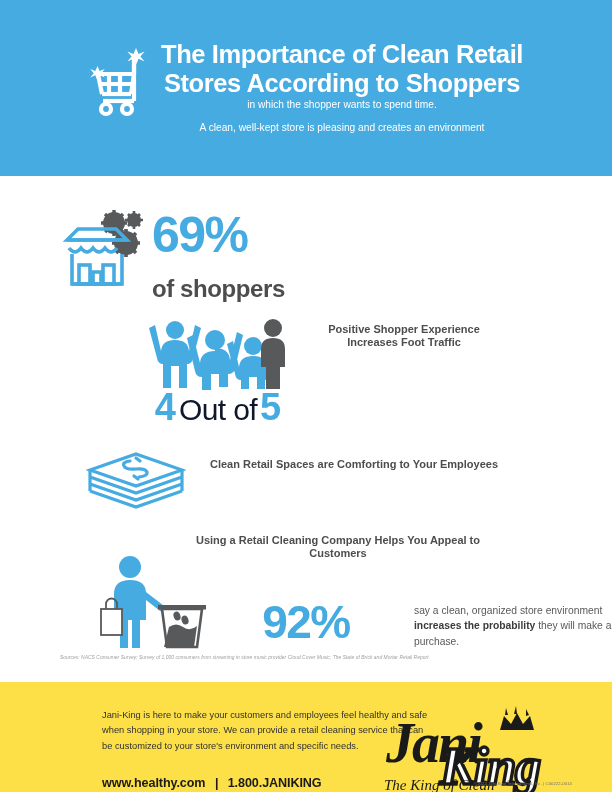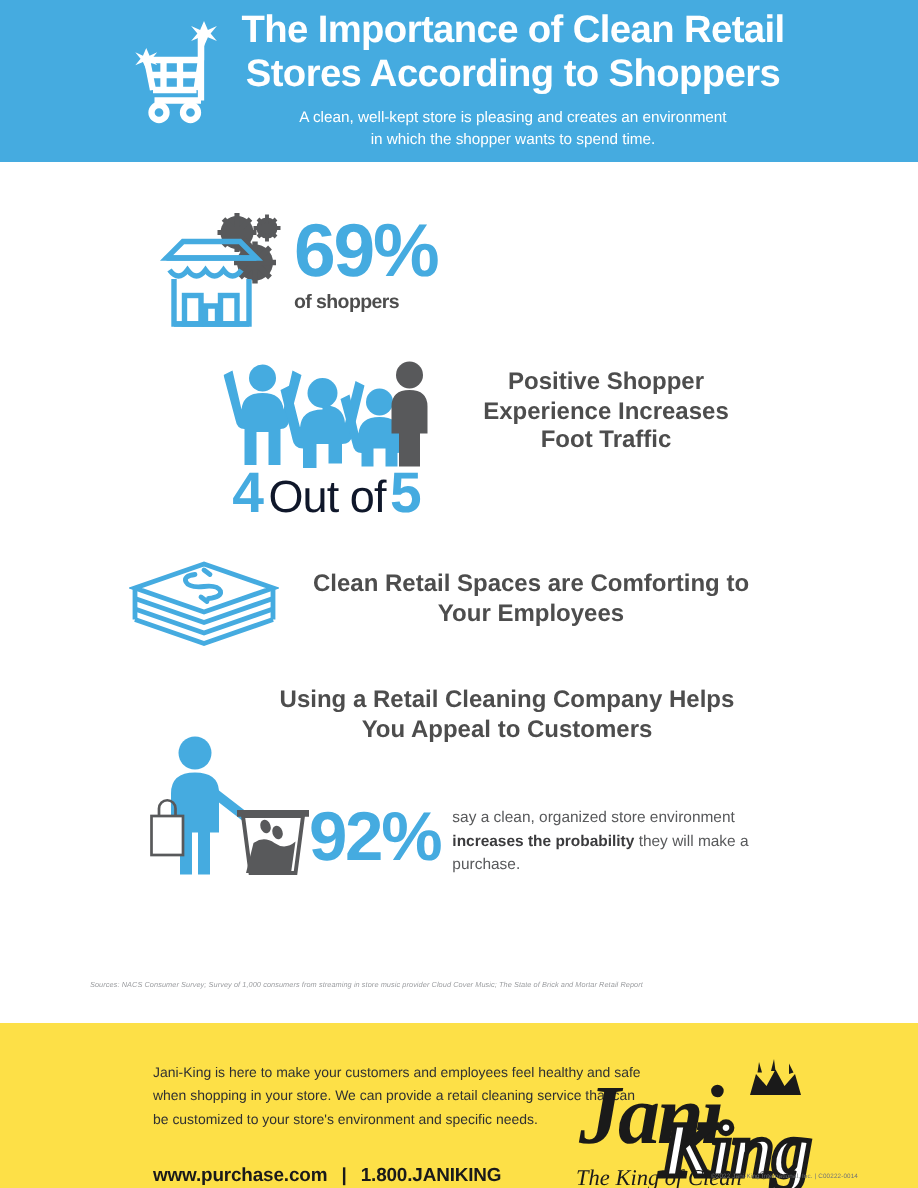--- a/index.html
+++ b/index.html
@@ -7,21 +7,21 @@
     width:612px; height:792px;
     font-family:"Liberation Sans", sans-serif;
     background:#ffffff;
     overflow:hidden;
     position:relative;
   }
 
   
   .header {
     background:#45abe0;
-    height:108px;
+    height:176px;
     display:flex;
     align-items:center;
     justify-content:center;
     padding:0 40px;
   }
   .header-inner { display:flex; align-items:flex-start; gap:14px; }
   .cart-icon { flex:0 0 auto; margin-top:6px; }
   .header-text { text-align:center; }
   .header-title {
     color:#ffffff;
@@ -49,42 +49,42 @@
     font-weight:bold;
     line-height:0.92;
   }
   .stat-sub {
     color:#4d4d4d;
     font-weight:bold;
   }
   .heading {
     color:#4d4d4d;
     font-weight:bold;
-    font-size:16px;
+    font-size:11px;
     line-height:1.22;
     text-align:center;
   }
   .para {
     color:#58595b;
     font-size:10.3px;
     line-height:1.52;
   }
   .para b { color:#3b3b3d; font-weight:bold; }
 
   
   .sec1 {
     margin-top:22px;
     display:flex;
     align-items:flex-start;
-    padding-left:104px;
+    padding-left:60px;
   }
   .sec1 .icon-wrap { width:96px; flex:0 0 96px; padding-top:12px; }
   .sec1 .numblock { margin-left:-4px; padding-top:14px; }
   .sec1 .numblock .stat-big { font-size:50px; letter-spacing:-1.5px; }
-  .sec1 .numblock .stat-sub { font-size:13px; letter-spacing:-0.4px; margin-top:3px; }
+  .sec1 .numblock .stat-sub { font-size:24px; letter-spacing:-0.4px; margin-top:17px; }
   .sec1 .txt { width:242px; margin-left:10px; padding-top:26px; }
 
   
   .sec2 {
     margin-top:14px;
     display:flex;
     align-items:flex-start;
     padding-left:140px;
   }
   .sec2 .left { width:156px; flex:0 0 156px; }
@@ -104,21 +104,21 @@
   
   .sec3 { margin-top:22px; padding:0 94px 0 86px; }
   .sec3 .row { display:flex; align-items:flex-start; }
   .sec3 .icon-wrap { width:104px; flex:0 0 104px; padding-top:4px; }
   .sec3 .head-wrap { flex:1; padding-top:10px; }
   .sec3 .para { text-align:center; margin-top:11px; padding:0 18px; }
 
   
   .sec4 { margin-top:20px; padding-left:100px; }
   .sec4 .heading { margin-left:78px; width:320px; }
-  .sec4 .row { display:flex; align-items:flex-start; margin-top:-6px; }
+  .sec4 .row { display:flex; align-items:flex-start; margin-top:-6px;justify-content:space-between; }
   .sec4 .person { flex:0 0 110px; }
   .sec4 .pct { color:#45abe0; font-weight:bold; font-size:46px; line-height:1; letter-spacing:-1.5px; margin-left:-4px; padding-top:44px; }
   .sec4 .txt { width:198px; margin-left:8px; padding-top:48px; }
 
   
   .sources {
     position:absolute;
     top:655px;
     left:60px;
     width:500px;
@@ -197,22 +197,22 @@
           <path d="M14 55 H45"></path>
           <path d="M45 55 V14"></path>
           <circle cx="17" cy="63" r="5"></circle>
           <circle cx="38" cy="63" r="5"></circle>
         </g>
       </svg>
     </span>
     <div class="header-text">
       <div class="header-title">The Importance of Clean Retail</div>
       <div class="header-title">Stores According to Shoppers</div>
+      <div class="header-sub" style="margin-top:0">in which the shopper wants to spend time.</div>
       <div class="header-sub">A clean, well-kept store is pleasing and creates an environment</div>
-      <div class="header-sub" style="margin-top:0">in which the shopper wants to spend time.</div>
     </div>
   </div>
 </div>
 
 <div class="content">
 
   <div class="section sec1">
     <div class="icon-wrap">
       <svg width="94" height="78" viewBox="0 0 94 78">
 
@@ -339,21 +339,21 @@
 
 </div>
 
 <div class="sources">Sources: NACS Consumer Survey; Survey of 1,000 consumers from streaming in store music provider Cloud Cover Music; The State of Brick and Mortar Retail Report</div>
 
 <div class="footer">
   <div class="footer-inner">
     <div class="footer-left">
       <div class="footer-copy">Jani-King is here to make your customers and employees feel healthy and safe when shopping in your store. We can provide a retail cleaning service that can be customized to your store's environment and specific needs.</div>
       <div class="footer-contact">
-        <span>www.purchase.com</span>
+        <span>www.healthy.com</span>
         <span style="padding:0 6px">|</span>
         <span>1.800.JANIKING</span>
       </div>
     </div>
     <div class="footer-right">
       <div class="jk-logo">
         <svg width="190" height="92" viewBox="0 0 190 92">
 
           <g fill="#1a1a1a">
             <path d="M128 4 l2 7 -3 0z"></path>

